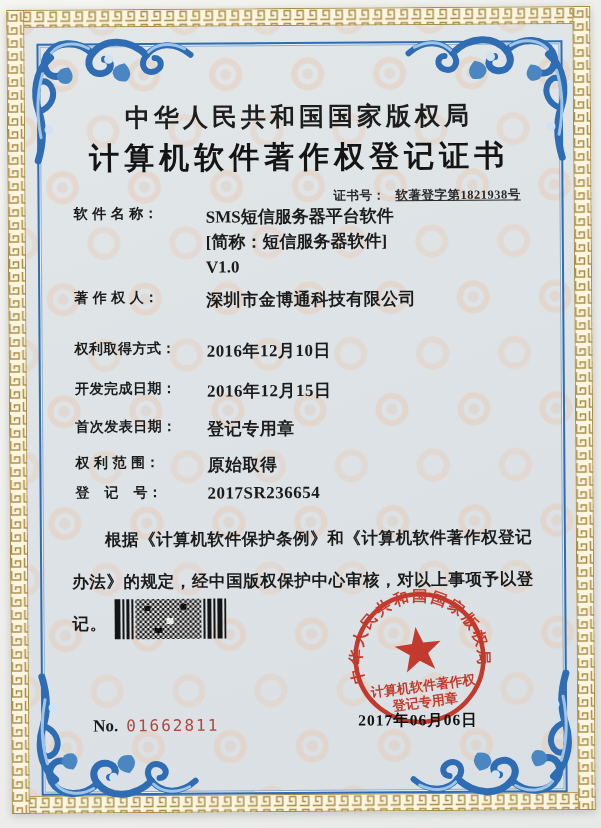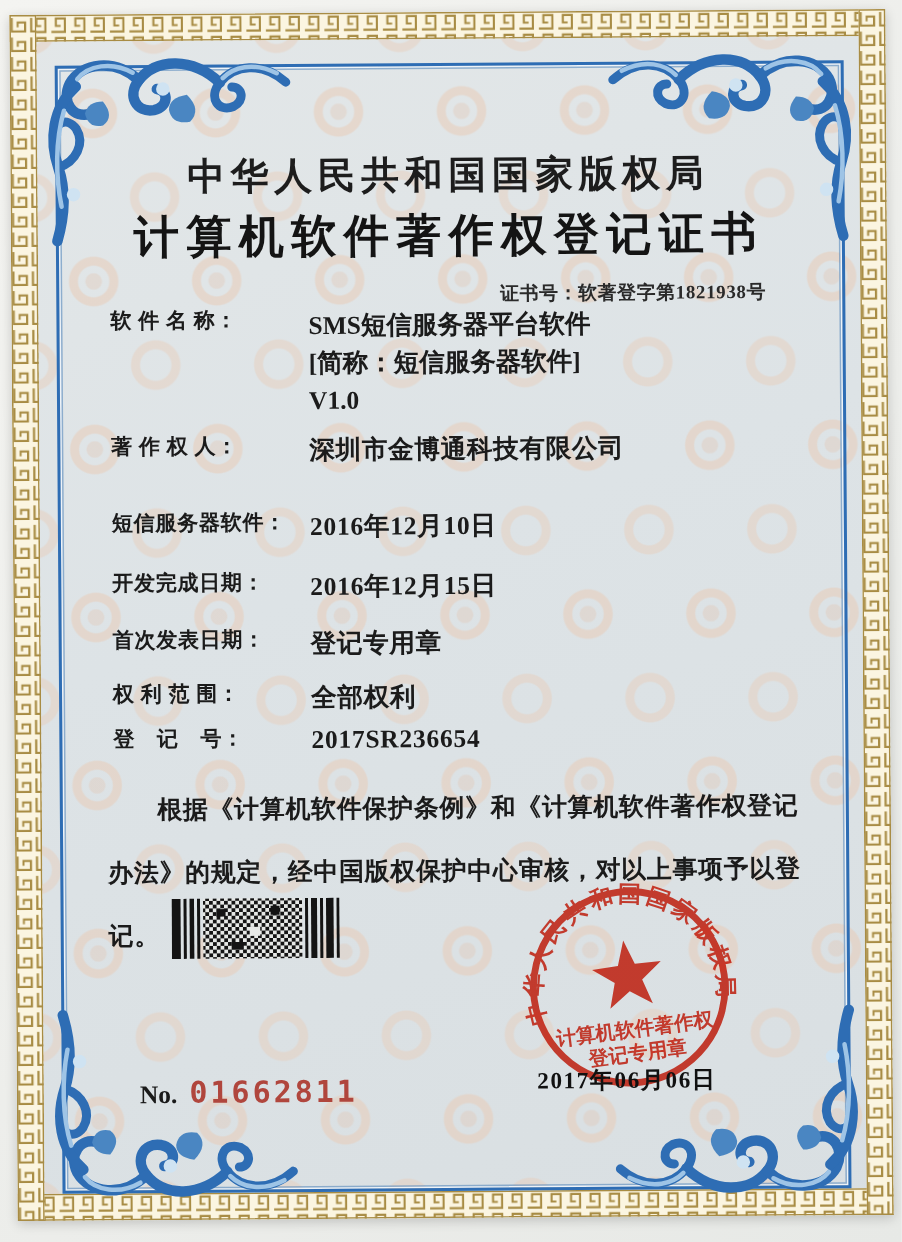--- a/index.html
+++ b/index.html
@@ -37,41 +37,41 @@
   .orn.tl{left:18px;top:24px;}
   .orn.tr{right:16px;top:24px;transform:scaleX(-1);}
   .orn.bl{left:18px;bottom:10px;transform:scaleY(-1);}
   .orn.br{right:16px;bottom:10px;transform:scale(-1,-1);}
 
   .authority{position:absolute;top:92px;left:0;width:100%;text-align:center;
     font-size:25px;font-weight:bold;letter-spacing:4px;color:#1d1d1d;}
   .cert-title{position:absolute;top:129px;left:0;width:100%;text-align:center;
     font-size:30px;font-weight:bold;letter-spacing:5px;color:#141414;}
   .certno{position:absolute;top:180px;left:326px;font-size:12.5px;font-weight:bold;color:#2a2a2a;letter-spacing:.5px;}
-  .certno .v{margin-left:0;}
+  .certno .v{margin-left:10px;text-decoration:underline;}
 
   .row{position:absolute;left:66px;white-space:nowrap;font-weight:bold;color:#1b1b1b;}
   .row .lbl{display:inline-block;width:132px;font-size:14px;letter-spacing:.5px;vertical-align:top;}
   .row .val{font-size:17px;letter-spacing:.5px;}
   .val-multi{display:inline-block;vertical-align:top;line-height:25px;font-size:17px;}
   .r-name{top:196px;}
   .r-owner{top:280px;}
   .r-dev{top:331px;}
   .r-pub{top:371px;}
   .r-acq{top:409px;}
   .r-scope{top:445px;}
   .r-reg{top:475px;}
 
   .statement{position:absolute;left:62px;top:510px;width:470px;
     font-size:16.5px;font-weight:bold;line-height:42px;letter-spacing:.6px;
     text-indent:2em;color:#1b1b1b;}
 
   .barcode{position:absolute;left:104px;top:589px;}
   .serial{position:absolute;left:82px;top:707px;font-size:17px;font-weight:bold;color:#1a1a1a;}
-  .serial .num{color:#b0463d;font-family:"DejaVu Sans Mono",monospace;font-size:20px;letter-spacing:2px;margin-left:8px;font-weight:bold;}
+  .serial .num{color:#b0463d;font-family:"DejaVu Sans Mono",monospace;font-size:16px;letter-spacing:2px;margin-left:8px;font-weight:normal;}
 
   .seal{position:absolute;left:333px;top:577px;width:152px;height:152px;
     transform:rotate(-7deg);mix-blend-mode:multiply;opacity:.93;}
   .issue-date{position:absolute;left:347px;top:703px;font-size:15.5px;font-weight:bold;
     color:#111;letter-spacing:1px;z-index:5;text-align:right;}
 </style>
 </head>
 <body>
 
 <svg width="0" height="0" style="position:absolute" aria-hidden="true">
@@ -156,30 +156,30 @@
     <span>证书号：</span><span class="v">软著登字第1821938号</span>
   </div>
 
   <div class="row r-name">
     <span class="lbl">软 件 名 称：</span><span class="val-multi"><span>SMS短信服务器平台软件</span><br><span>[简称：短信服务器软件]</span><br><span>V1.0</span></span>
   </div>
   <div class="row r-owner">
     <span class="lbl">著 作 权 人：</span><span class="val">深圳市金博通科技有限公司</span>
   </div>
   <div class="row r-dev">
-    <span class="lbl">短信服务器软件：</span><span class="val">2016年12月10日</span>
+    <span class="lbl">权利取得方式：</span><span class="val">2016年12月10日</span>
   </div>
   <div class="row r-pub">
     <span class="lbl">开发完成日期：</span><span class="val">2016年12月15日</span>
   </div>
   <div class="row r-acq">
     <span class="lbl">首次发表日期：</span><span class="val">登记专用章</span>
   </div>
   <div class="row r-scope">
-    <span class="lbl">权 利 范 围：</span><span class="val">全部权利</span>
+    <span class="lbl">权 利 范 围：</span><span class="val">原始取得</span>
   </div>
   <div class="row r-reg">
     <span class="lbl">登　记　号：</span><span class="val">2017SR236654</span>
   </div>
 
   <div class="statement">根据《计算机软件保护条例》和《计算机软件著作权登记办法》的规定，经中国版权保护中心审核，对以上事项予以登记。</div>
 
   <svg class="barcode" width="112" height="42" viewBox="0 0 112 42">
     <defs>
         <pattern id="dm" width="5" height="5" patternUnits="userSpaceOnUse">

